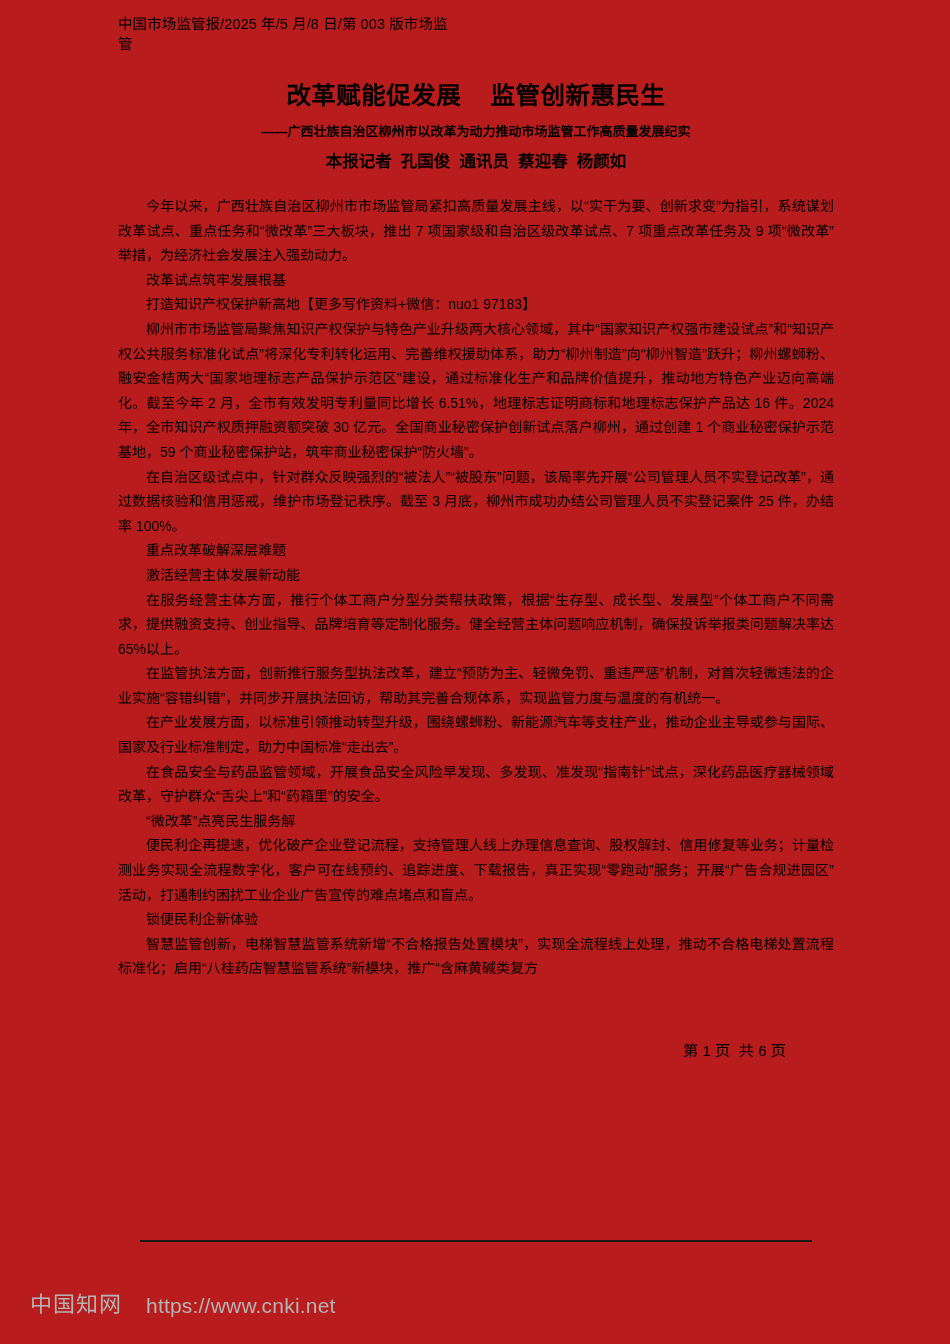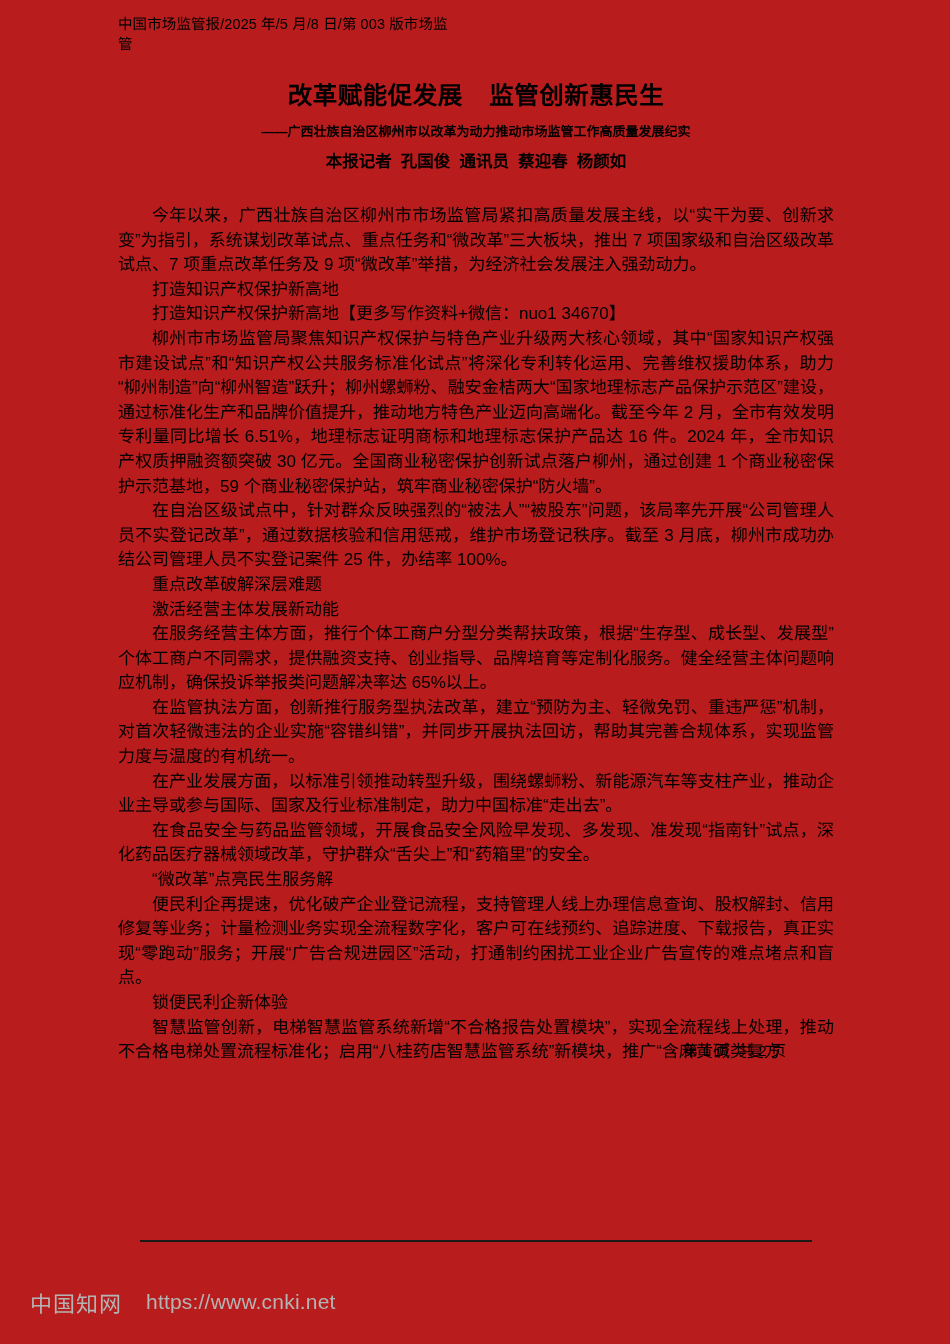--- a/index.html
+++ b/index.html
@@ -34,21 +34,21 @@
     letter-spacing: 0.1px;
     color: #000;
     margin: 0 0 0 0;
     width: 340px;
   }
   .title-block {
     margin-top: 26px;
     text-align: center;
   }
   .title-main {
-    font-family: Liberation Serif, serif;
+    font-family: Liberation Sans, sans-serif;
     font-weight: bold;
     font-size: 24.5px;
     line-height: 32px;
     letter-spacing: 0.5px;
     white-space: pre;
   }
   .title-sub {
     font-family: "Liberation Sans", "DejaVu Sans", sans-serif;
     font-weight: bold;
     font-size: 13px;
@@ -59,23 +59,23 @@
   .byline {
     text-align: center;
     font-family: "Liberation Sans", "DejaVu Sans", sans-serif;
     font-weight: bold;
     font-size: 16.5px;
     line-height: 24px;
     margin-top: 3px;
     white-space: pre;
   }
   .body-text {
-    margin-top: 31px;
+    margin-top: 21px;
     font-family: "Liberation Sans", "DejaVu Sans", sans-serif;
-    font-size: 17px;
+    font-size: 14px;
     line-height: 24.6px;
     text-align: justify;
     text-justify: inter-ideograph;
     letter-spacing: 0px;
   }
   .body-text p {
     margin: 0;
     text-indent: 2em;
   }
   .pagefoot {
@@ -97,21 +97,21 @@
     top: 1240px;
     width: 672px;
     height: 2px;
     background: #1a1a1a;
   }
   .watermark {
     position: absolute;
     left: 30px;
     top: 1286px;
     display: flex;
-    align-items: center;
+    align-items: flex-end;
     color: #b4b4b4;
   }
   .wm-brand {
     font-family: "Liberation Sans", "DejaVu Sans", sans-serif;
     font-size: 22px;
     letter-spacing: 1px;
   }
   .wm-url {
     font-family: "Liberation Sans", "DejaVu Sans", sans-serif;
     font-size: 21px;
@@ -130,39 +130,39 @@
 
     <div class="title-block">
       <div class="title-main">改革赋能促发展    监管创新惠民生</div>
       <div class="title-sub">——广西壮族自治区柳州市以改革为动力推动市场监管工作高质量发展纪实</div>
     </div>
 
     <div class="byline">本报记者  孔国俊  通讯员  蔡迎春  杨颜如</div>
 
     <div class="body-text">
       <p>今年以来，广西壮族自治区柳州市市场监管局紧扣高质量发展主线，以“实干为要、创新求变”为指引，系统谋划改革试点、重点任务和“微改革”三大板块，推出 7 项国家级和自治区级改革试点、7 项重点改革任务及 9 项“微改革”举措，为经济社会发展注入强劲动力。</p>
-      <p>打造知识产权保护新高地</p>
-      <p>打造知识产权保护新高地【更多写作资料+微信：nuo1 34670】</p>
+      <p>改革试点筑牢发展根基</p>
+      <p>打造知识产权保护新高地【更多写作资料+微信：nuo1 97183】</p>
       <p>柳州市市场监管局聚焦知识产权保护与特色产业升级两大核心领域，其中“国家知识产权强市建设试点”和“知识产权公共服务标准化试点”将深化专利转化运用、完善维权援助体系，助力“柳州制造”向“柳州智造”跃升；柳州螺蛳粉、融安金桔两大“国家地理标志产品保护示范区”建设，通过标准化生产和品牌价值提升，推动地方特色产业迈向高端化。截至今年 2 月，全市有效发明专利量同比增长 6.51%，地理标志证明商标和地理标志保护产品达 16 件。2024 年，全市知识产权质押融资额突破 30 亿元。全国商业秘密保护创新试点落户柳州，通过创建 1 个商业秘密保护示范基地，59 个商业秘密保护站，筑牢商业秘密保护“防火墙”。</p>
       <p>在自治区级试点中，针对群众反映强烈的“被法人”“被股东”问题，该局率先开展“公司管理人员不实登记改革”，通过数据核验和信用惩戒，维护市场登记秩序。截至 3 月底，柳州市成功办结公司管理人员不实登记案件 25 件，办结率 100%。</p>
       <p>重点改革破解深层难题</p>
       <p>激活经营主体发展新动能</p>
       <p>在服务经营主体方面，推行个体工商户分型分类帮扶政策，根据“生存型、成长型、发展型”个体工商户不同需求，提供融资支持、创业指导、品牌培育等定制化服务。健全经营主体问题响应机制，确保投诉举报类问题解决率达 65%以上。</p>
       <p>在监管执法方面，创新推行服务型执法改革，建立“预防为主、轻微免罚、重违严惩”机制，对首次轻微违法的企业实施“容错纠错”，并同步开展执法回访，帮助其完善合规体系，实现监管力度与温度的有机统一。</p>
       <p>在产业发展方面，以标准引领推动转型升级，围绕螺蛳粉、新能源汽车等支柱产业，推动企业主导或参与国际、国家及行业标准制定，助力中国标准“走出去”。</p>
       <p>在食品安全与药品监管领域，开展食品安全风险早发现、多发现、准发现“指南针”试点，深化药品医疗器械领域改革，守护群众“舌尖上”和“药箱里”的安全。</p>
       <p>“微改革”点亮民生服务解</p>
       <p>便民利企再提速，优化破产企业登记流程，支持管理人线上办理信息查询、股权解封、信用修复等业务；计量检测业务实现全流程数字化，客户可在线预约、追踪进度、下载报告，真正实现“零跑动”服务；开展“广告合规进园区”活动，打通制约困扰工业企业广告宣传的难点堵点和盲点。</p>
       <p>锁便民利企新体验</p>
       <p>智慧监管创新，电梯智慧监管系统新增“不合格报告处置模块”，实现全流程线上处理，推动不合格电梯处置流程标准化；启用“八桂药店智慧监管系统”新模块，推广“含麻黄碱类复方</p>
     </div>
 
   </div>
 
-  <div class="pagefoot">第 1 页  共 2 页</div>
+  <div class="pagefoot">第 1 页  共 6 页</div>
 
   <div class="rule"></div>
 
   <div class="watermark">
     <span class="wm-brand">中国知网</span>
     <span class="wm-url">https://www.cnki.net</span>
   </div>
 
 </div>
 

